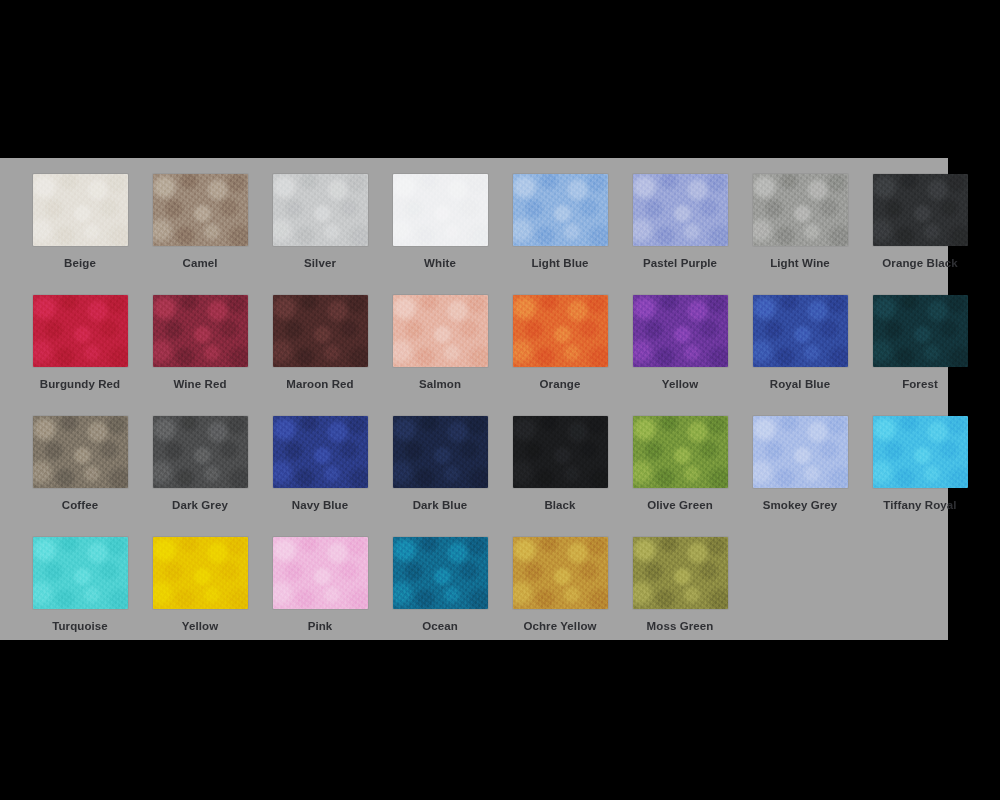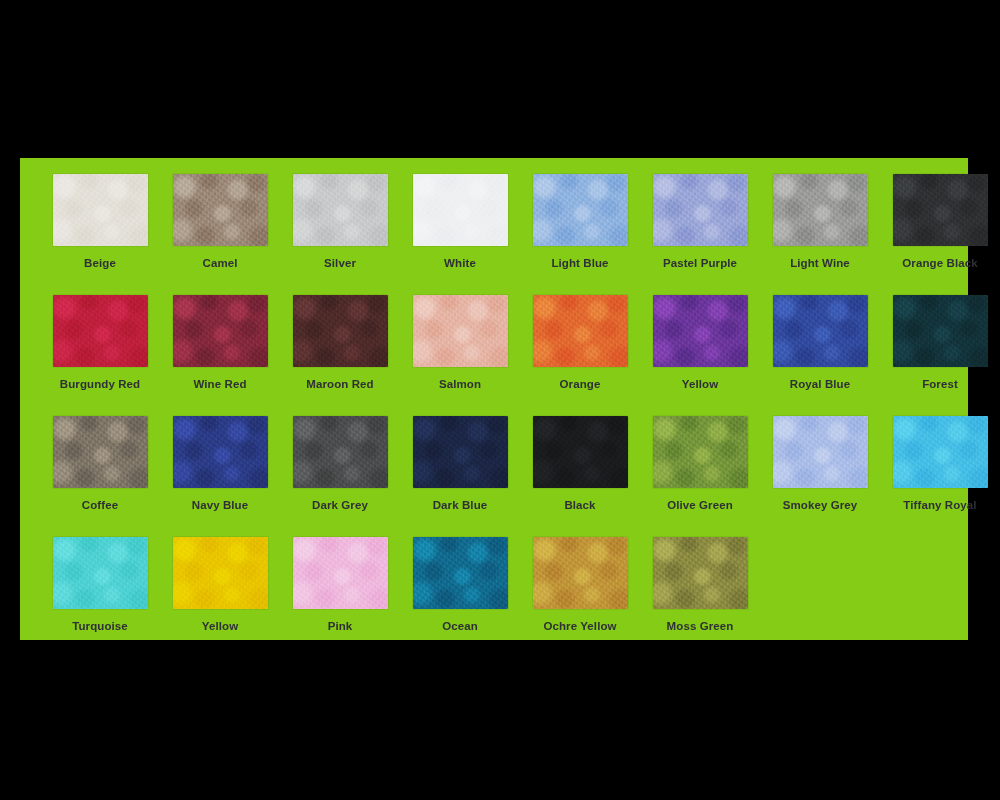--- a/index.html
+++ b/index.html
@@ -31,22 +31,21 @@
   .letterbox-top { top: 0; height: 158px; }
   .letterbox-bottom { top: 640px; height: 160px; }
 
   
   #sheet {
     position: absolute;
     left: 0;
     top: 158px;
     width: 948px;
     height: 482px;
-    background: #84cc16;
-    margin-left: 20px;
+    background: #a3a3a3;
   }
 
   .swatch-grid {
     position: absolute;
     left: 0;
     top: 0;
     width: 1000px;
     display: grid;
     grid-template-columns: repeat(8, 120px);
     grid-auto-rows: 121px;
@@ -186,28 +185,28 @@
         </div>
         <div class="swatch-cell">
           <div class="swatch-chip" style="background-color: rgb(18, 51, 58);"></div>
           <div class="swatch-label">Forest</div>
         </div>
         <div class="swatch-cell">
           <div class="swatch-chip" style="background-color: rgb(125, 116, 102);"></div>
           <div class="swatch-label">Coffee</div>
         </div>
         <div class="swatch-cell">
+          <div class="swatch-chip" style="background-color: rgb(75, 76, 77);"></div>
+          <div class="swatch-label">Dark Grey</div>
+        </div>
+        <div class="swatch-cell">
           <div class="swatch-chip" style="background-color: rgb(43, 59, 134);"></div>
           <div class="swatch-label">Navy Blue</div>
         </div>
         <div class="swatch-cell">
-          <div class="swatch-chip" style="background-color: rgb(75, 76, 77);"></div>
-          <div class="swatch-label">Dark Grey</div>
-        </div>
-        <div class="swatch-cell">
           <div class="swatch-chip" style="background-color: rgb(27, 38, 69);"></div>
           <div class="swatch-label">Dark Blue</div>
         </div>
         <div class="swatch-cell">
           <div class="swatch-chip" style="background-color: rgb(26, 27, 29);"></div>
           <div class="swatch-label">Black</div>
         </div>
         <div class="swatch-cell">
           <div class="swatch-chip" style="background-color: rgb(116, 149, 58);"></div>
           <div class="swatch-label">Olive Green</div>

